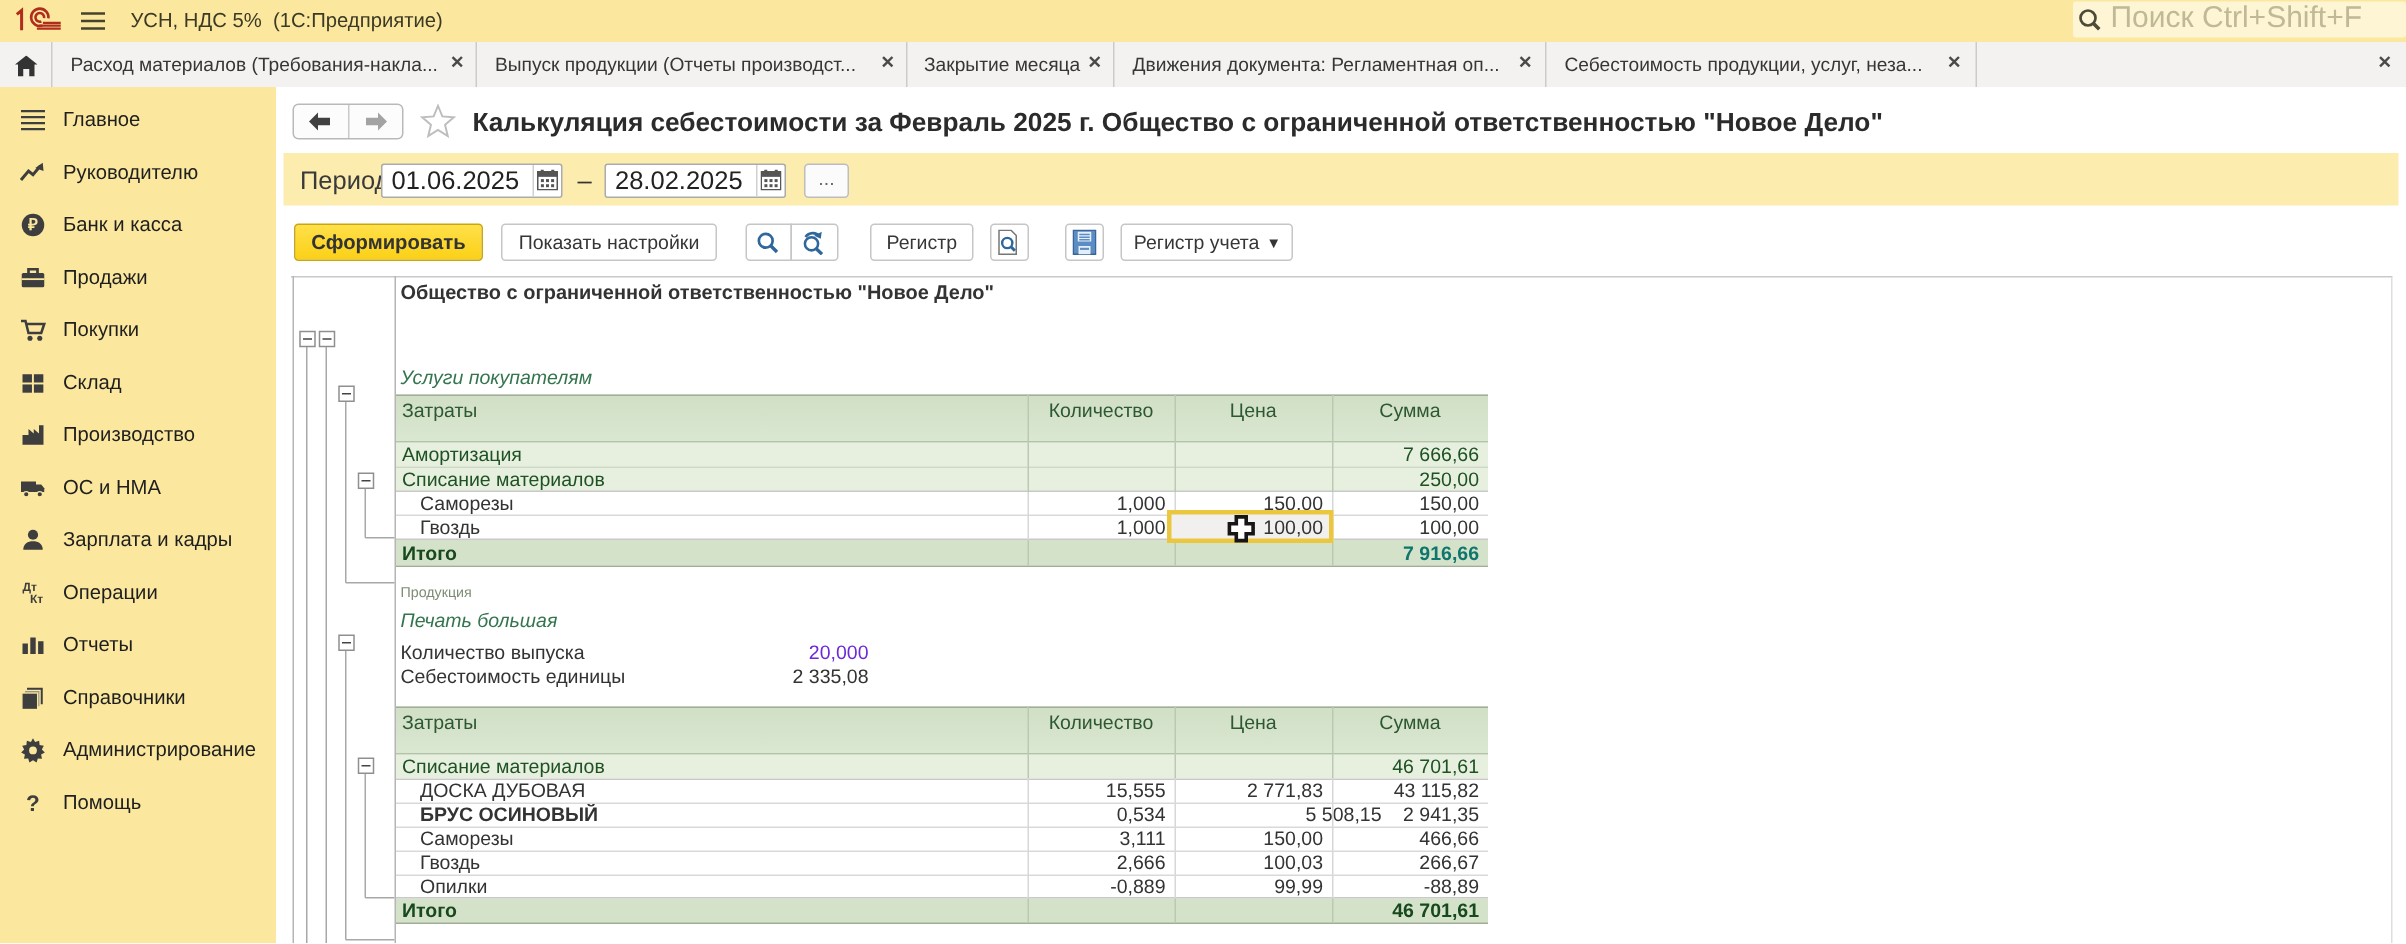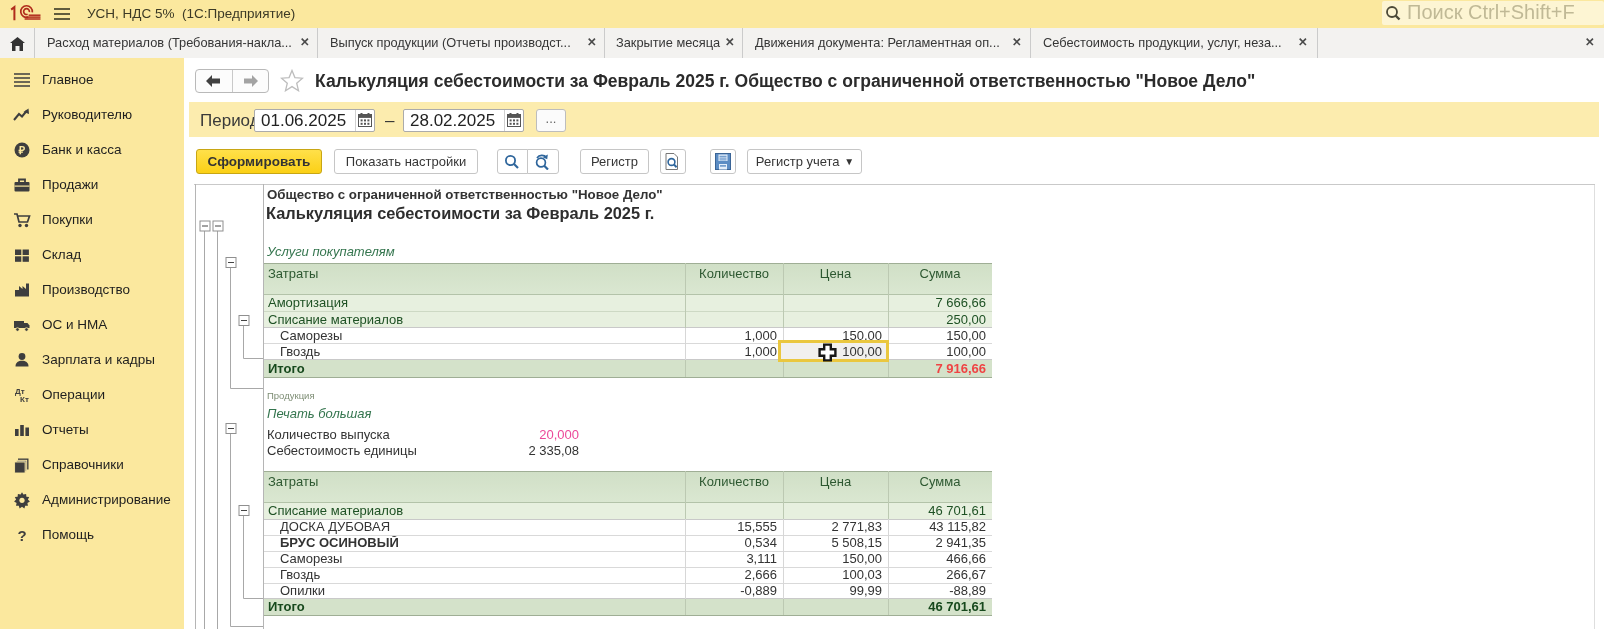--- a/index.html
+++ b/index.html
@@ -295,21 +295,20 @@
           <line x1="2.5" y1="5.5" x2="8.5" y2="5.5" stroke="#444"></line>
         </g>
       <g transform="translate(43.5,321)">
           <rect x="0.5" y="0.5" width="10" height="10" fill="#fff" stroke="#8f8f8f"></rect>
           <line x1="2.5" y1="5.5" x2="8.5" y2="5.5" stroke="#444"></line>
         </g>
     </g>
   </svg>
 
   <div class="cell" style="left:267px;top:187px;font-size:13.3px;font-weight:bold;color:#333;">Общество с ограниченной ответственностью "Новое Дело"</div>
-  <div class="cell" style="left:266px;top:204px;font-size:16.4px;font-weight:bold;color:#2e2e2e;">Калькуляция себестоимости за Февраль 2025 г.</div>
   <div class="cell" style="left:267px;top:244px;font-size:13px;font-style:italic;color:#34754e;">Услуги покупателям</div>
   <div class="ab grn-h" style="left:264px;top:263px;width:728px;height:31px;"></div>
   <div class="cell hdg" style="left:268px;top:266px;">Затраты</div>
   <div class="cell hdg" style="left:685px;top:266px;width:98px;text-align:center;">Количество</div>
   <div class="cell hdg" style="left:783px;top:266px;width:105px;text-align:center;">Цена</div>
   <div class="cell hdg" style="left:888px;top:266px;width:104px;text-align:center;">Сумма</div>
   <div class="ab" style="left:264px;top:295px;width:728px;height:16px;background:#e7f0df;"></div>
   <div class="cell" style="left:268px;top:295px;height:16px;line-height:16px;font-weight:normal;color:#1e5124;">Амортизация</div>
   <div class="cell num" style="left:888px;top:295px;width:98px;height:16px;line-height:16px;font-weight:normal;color:#1e5124;">7 666,66</div>
   <div class="ab" style="left:264px;top:311px;width:728px;height:17px;background:#e7f0df;"></div>
@@ -320,21 +319,21 @@
   <div class="cell num" style="left:685px;top:328px;width:92px;height:16px;line-height:16px;font-weight:normal;color:#333333;">1,000</div>
   <div class="cell num" style="left:783px;top:328px;width:99px;height:16px;line-height:16px;font-weight:normal;color:#333333;">150,00</div>
   <div class="cell num" style="left:888px;top:328px;width:98px;height:16px;line-height:16px;font-weight:normal;color:#333333;">150,00</div>
   <div class="ab" style="left:264px;top:344px;width:728px;height:16px;background:#ffffff;"></div>
   <div class="cell" style="left:280px;top:344px;height:16px;line-height:16px;font-weight:normal;color:#333333;">Гвоздь</div>
   <div class="cell num" style="left:685px;top:344px;width:92px;height:16px;line-height:16px;font-weight:normal;color:#333333;">1,000</div>
   <div class="cell num" style="left:783px;top:344px;width:99px;height:16px;line-height:16px;font-weight:normal;color:#333333;">100,00</div>
   <div class="cell num" style="left:888px;top:344px;width:98px;height:16px;line-height:16px;font-weight:normal;color:#333333;">100,00</div>
   <div class="ab" style="left:264px;top:360px;width:728px;height:17px;background:#d4e2ca;"></div>
   <div class="cell" style="left:268px;top:360px;height:17px;line-height:17px;font-weight:bold;color:#17491d;">Итого</div>
-  <div class="cell num" style="left:888px;top:360px;width:98px;height:17px;line-height:17px;font-weight:bold;color:#ef4444;">7 916,66</div>
+  <div class="cell num" style="left:888px;top:360px;width:98px;height:17px;line-height:17px;font-weight:bold;color:#0f766e;">7 916,66</div>
   <div class="ab" style="left:264px;top:263px;width:728px;height:1px;background:#9fae95;"></div>
   <div class="ab" style="left:264px;top:294px;width:728px;height:1px;background:#b3c3a9;"></div>
   <div class="ab" style="left:264px;top:311px;width:728px;height:1px;background:#cdd9c4;"></div>
   <div class="ab" style="left:264px;top:327px;width:728px;height:1px;background:#c9c9c9;"></div>
   <div class="ab" style="left:264px;top:343px;width:728px;height:1px;background:#d9d9d9;"></div>
   <div class="ab" style="left:264px;top:359px;width:728px;height:1px;background:#c9c9c9;"></div>
   <div class="ab" style="left:264px;top:377px;width:728px;height:1px;background:#9fae95;"></div>
   <div class="ab" style="left:685px;top:263px;width:1px;height:65px;background:#bcc9b2;"></div>
     <div class="ab" style="left:685px;top:328px;width:1px;height:32px;background:#d7d7d7;"></div>
     <div class="ab" style="left:685px;top:360px;width:1px;height:17px;background:#bcc9b2;"></div>
@@ -345,40 +344,40 @@
     <div class="ab" style="left:888px;top:328px;width:1px;height:32px;background:#d7d7d7;"></div>
     <div class="ab" style="left:888px;top:360px;width:1px;height:17px;background:#bcc9b2;"></div>
   <div class="ab" style="left:778px;top:340px;width:111px;height:22px;border:3px solid #eac73f;background:#f1f0ee;box-sizing:border-box;"></div>
   <div class="cell num" style="left:783px;top:344px;width:99px;height:16px;line-height:16px;color:#333;">100,00</div>
   <svg class="ab" style="left:818px;top:343px" width="19" height="19" viewBox="0 0 19 19">
     <path d="M6.2,1.6 L12.8,1.6 L12.8,6.2 L17.4,6.2 L17.4,12.8 L12.8,12.8 L12.8,17.4 L6.2,17.4 L6.2,12.8 L1.6,12.8 L1.6,6.2 L6.2,6.2 Z" fill="#ffffff" stroke="#161616" stroke-width="2.4"></path>
   </svg>
   <div class="cell" style="left:267px;top:390px;font-size:9.5px;color:#7d8d74;">Продукция</div>
   <div class="cell" style="left:267px;top:406px;font-size:13px;font-style:italic;color:#34754e;">Печать большая</div>
   <div class="cell" style="left:267px;top:427px;color:#333;">Количество выпуска</div>
-  <div class="cell num" style="left:480px;top:427px;width:99px;color:#ec4899;">20,000</div>
+  <div class="cell num" style="left:480px;top:427px;width:99px;color:#6d28d9;">20,000</div>
   <div class="cell" style="left:267px;top:443px;color:#333;">Себестоимость единицы</div>
   <div class="cell num" style="left:480px;top:443px;width:99px;color:#333;">2 335,08</div>
   <div class="ab grn-h" style="left:264px;top:471px;width:728px;height:31px;"></div>
   <div class="cell hdg" style="left:268px;top:474px;">Затраты</div>
   <div class="cell hdg" style="left:685px;top:474px;width:98px;text-align:center;">Количество</div>
   <div class="cell hdg" style="left:783px;top:474px;width:105px;text-align:center;">Цена</div>
   <div class="cell hdg" style="left:888px;top:474px;width:104px;text-align:center;">Сумма</div>
   <div class="ab" style="left:264px;top:503px;width:728px;height:16px;background:#e7f0df;"></div>
   <div class="cell" style="left:268px;top:503px;height:16px;line-height:16px;font-weight:normal;color:#1e5124;">Списание материалов</div>
   <div class="cell num" style="left:888px;top:503px;width:98px;height:16px;line-height:16px;font-weight:normal;color:#1e5124;">46 701,61</div>
   <div class="ab" style="left:264px;top:519px;width:728px;height:16px;background:#ffffff;"></div>
   <div class="cell" style="left:280px;top:519px;height:16px;line-height:16px;font-weight:normal;color:#333333;">ДОСКА ДУБОВАЯ</div>
   <div class="cell num" style="left:685px;top:519px;width:92px;height:16px;line-height:16px;font-weight:normal;color:#333333;">15,555</div>
   <div class="cell num" style="left:783px;top:519px;width:99px;height:16px;line-height:16px;font-weight:normal;color:#333333;">2 771,83</div>
   <div class="cell num" style="left:888px;top:519px;width:98px;height:16px;line-height:16px;font-weight:normal;color:#333333;">43 115,82</div>
   <div class="ab" style="left:264px;top:535px;width:728px;height:16px;background:#ffffff;"></div>
   <div class="cell" style="left:280px;top:535px;height:16px;line-height:16px;font-weight:bold;color:#333333;">БРУС ОСИНОВЫЙ</div>
   <div class="cell num" style="left:685px;top:535px;width:92px;height:16px;line-height:16px;font-weight:normal;color:#333333;">0,534</div>
-  <div class="cell num" style="left:783px;top:535px;width:99px;height:16px;line-height:16px;font-weight:normal;color:#333333;">5 508,15</div>
+  <div class="cell num" style="left:783px;top:535px;width:99px;height:16px;line-height:16px;font-weight:normal;color:#333333;padding-left:39px;">5 508,15</div>
   <div class="cell num" style="left:888px;top:535px;width:98px;height:16px;line-height:16px;font-weight:normal;color:#333333;">2 941,35</div>
   <div class="ab" style="left:264px;top:551px;width:728px;height:16px;background:#ffffff;"></div>
   <div class="cell" style="left:280px;top:551px;height:16px;line-height:16px;font-weight:normal;color:#333333;">Саморезы</div>
   <div class="cell num" style="left:685px;top:551px;width:92px;height:16px;line-height:16px;font-weight:normal;color:#333333;">3,111</div>
   <div class="cell num" style="left:783px;top:551px;width:99px;height:16px;line-height:16px;font-weight:normal;color:#333333;">150,00</div>
   <div class="cell num" style="left:888px;top:551px;width:98px;height:16px;line-height:16px;font-weight:normal;color:#333333;">466,66</div>
   <div class="ab" style="left:264px;top:567px;width:728px;height:16px;background:#ffffff;"></div>
   <div class="cell" style="left:280px;top:567px;height:16px;line-height:16px;font-weight:normal;color:#333333;">Гвоздь</div>
   <div class="cell num" style="left:685px;top:567px;width:92px;height:16px;line-height:16px;font-weight:normal;color:#333333;">2,666</div>
   <div class="cell num" style="left:783px;top:567px;width:99px;height:16px;line-height:16px;font-weight:normal;color:#333333;">100,03</div>

